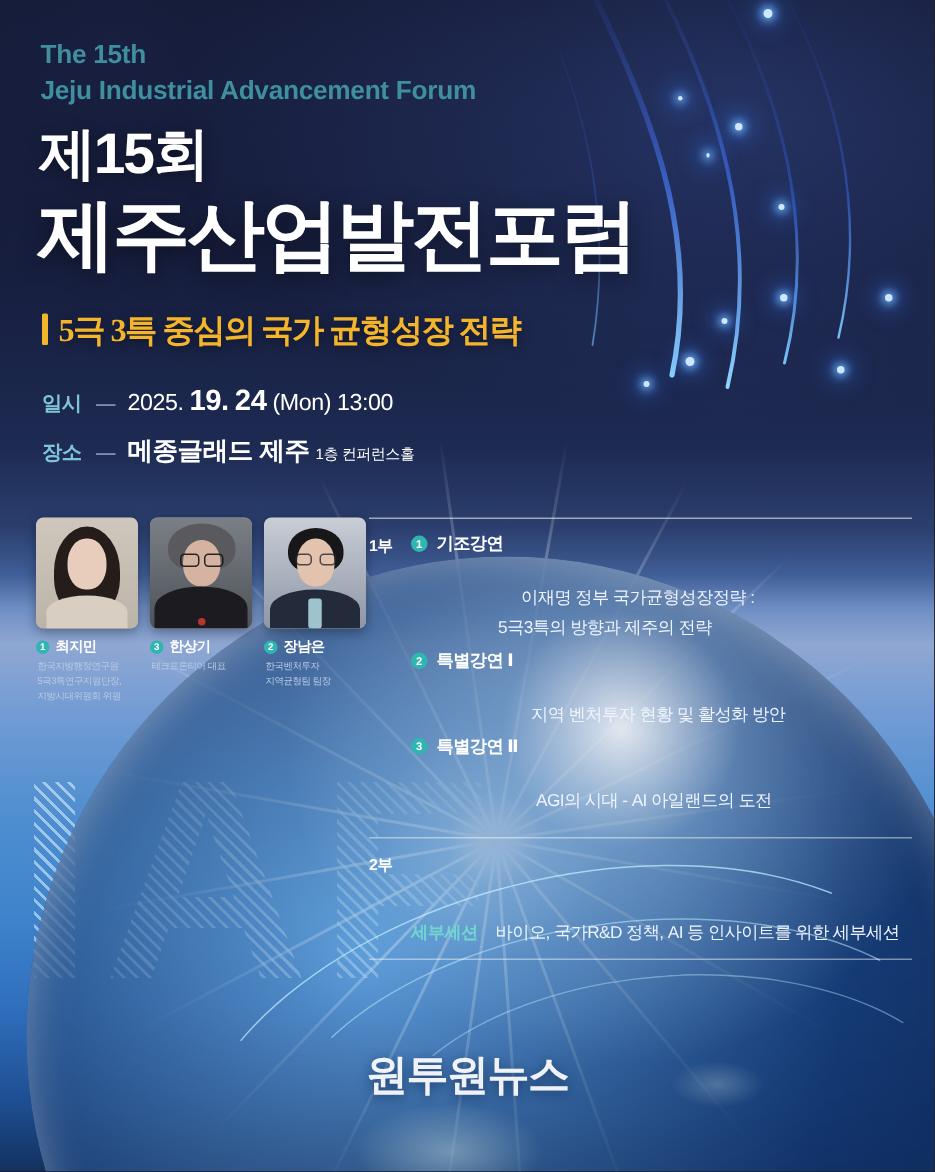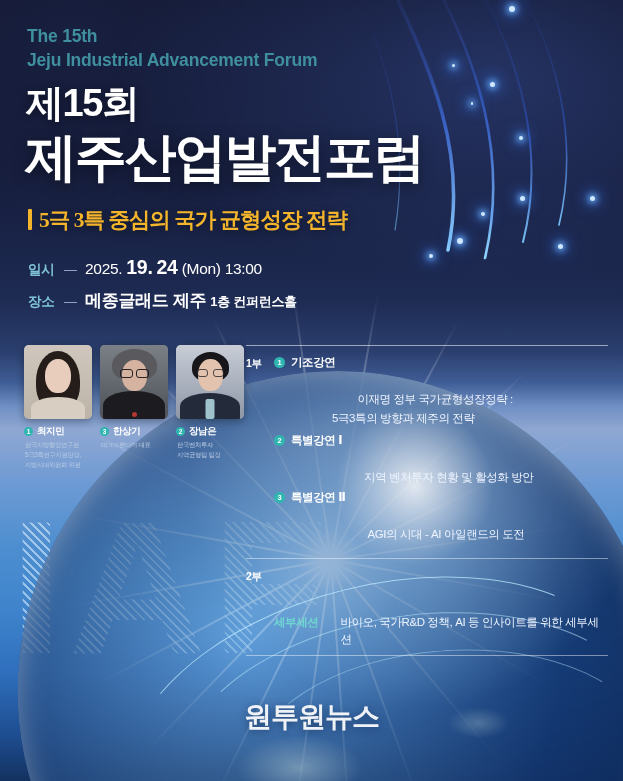--- a/index.html
+++ b/index.html
@@ -136,21 +136,21 @@
 
   .info { position: absolute; left: 28px; top: 256px; }
   .info-row { display: flex; align-items: baseline; margin-bottom: 10px; }
   .info-label {
     color: #7fc4d6; font-size: 13.5px; font-weight: 700;
     width: 34px; flex: none; letter-spacing: -0.3px;
   }
   .info-dash { color: #9fb4cf; margin: 0 8px 0 2px; font-size: 13px; }
   .info-value { color: #ffffff; font-size: 15.5px; font-weight: 500; letter-spacing: -0.3px; }
   .info-value .big { font-size: 19.5px; font-weight: 800; }
-  .info-value .sm { font-size: 13px; font-weight: 700; }
+  .info-value .sm { font-size: 10px; font-weight: 400; }
   .info-value .vb { font-size: 17px; font-weight: 700; }
 
   
   .speakers { position: absolute; left: 24px; top: 345px; display: flex; gap: 8px; }
   .speaker { width: 68px; }
   .photo {
     width: 68px; height: 74px; border-radius: 5px; overflow: hidden;
     background: #9fa8b8; position: relative;
     box-shadow: 0 2px 8px rgba(0,0,0,.35);
   }
@@ -187,21 +187,21 @@
   .part-items { flex: 1; }
   .prg-item { display: flex; align-items: flex-start; margin-bottom: 5px; }
   .prg-badge {
     width: 11px; height: 11px; border-radius: 50%; background: #2fb6b0;
     color: #fff; font-size: 7.5px; font-weight: 700; flex: none;
     display: flex; align-items: center; justify-content: center;
     margin-right: 6px; margin-top: 2px;
   }
   .prg-kind {
     font-size: 11.5px; font-weight: 800; color: #ffffff;
-    letter-spacing: -0.4px; flex: none; margin-right: 22px; white-space: nowrap;
+    letter-spacing: -0.4px; flex: none; margin-right: 12px; white-space: nowrap;
   }
   .prg-kind.accent { color: #6fd7d0; }
   .prg-desc {
     font-size: 11.5px; font-weight: 500; color: #eef4ff;
     letter-spacing: -0.4px; line-height: 1.45; margin-top: 36px;
   }
   .prg-cont {
     font-size: 11.5px; color: #eef4ff; letter-spacing: -0.4px;
     padding-left: 58px; margin: -2px 0 7px 0;
   }

